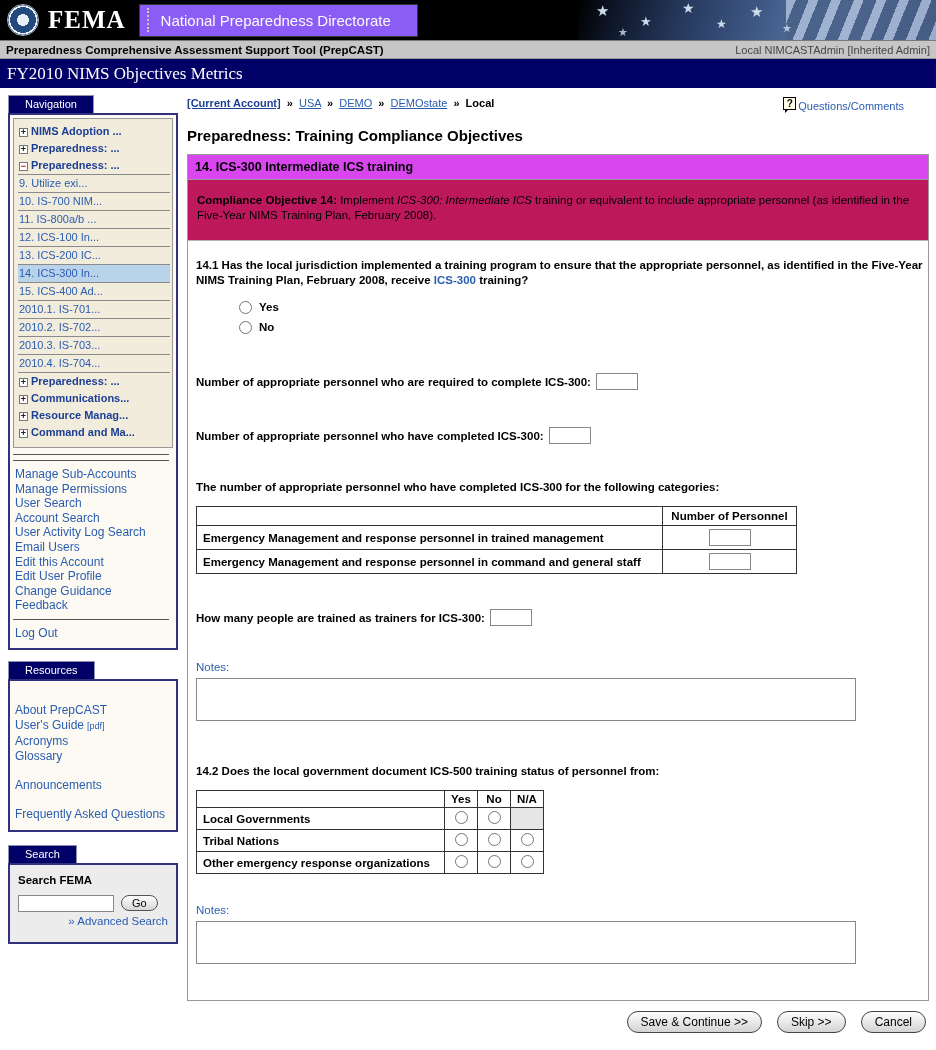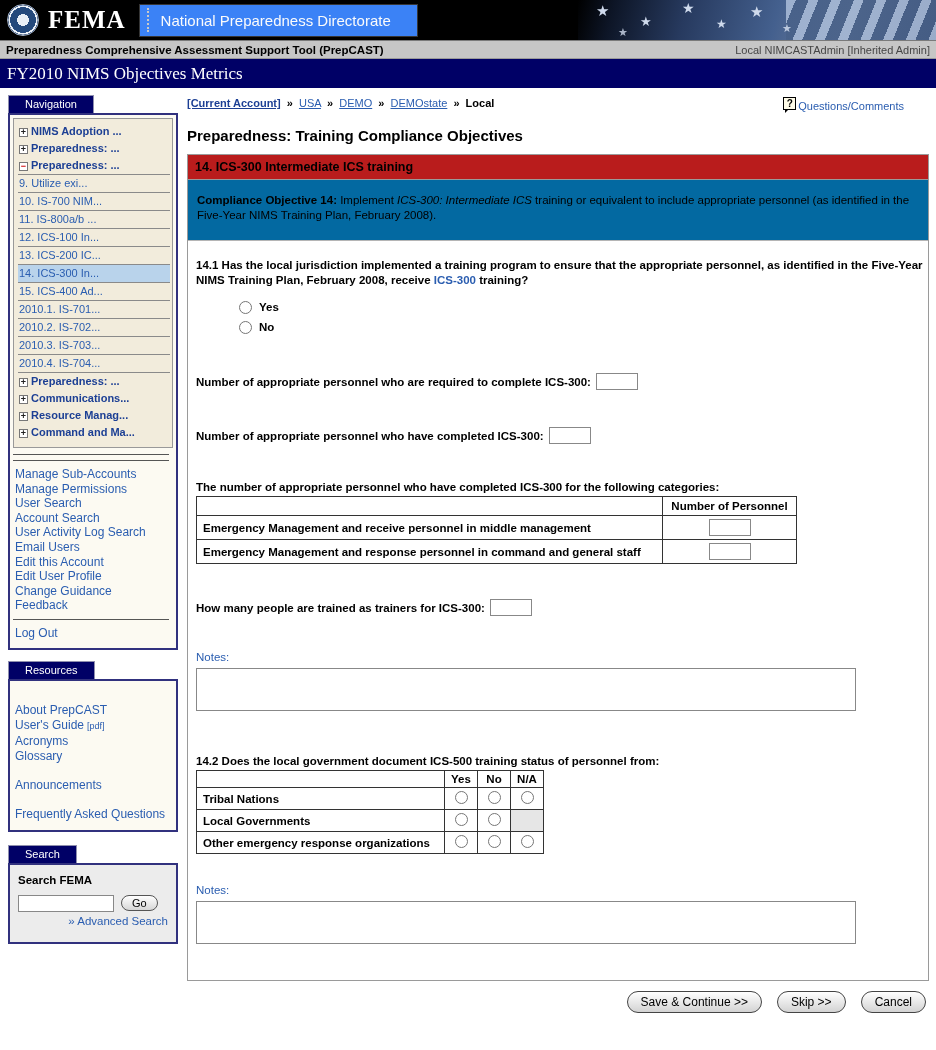--- a/index.html
+++ b/index.html
@@ -7,21 +7,21 @@
   body { font-family:"Liberation Sans", sans-serif; color:#000; }
   .page { width:936px; }
   a { cursor:pointer; }
 
   
   .hdr { height:40px; background:#000; display:flex; align-items:center; position:relative; overflow:hidden; }
   .seal { width:32px; height:32px; border-radius:50%; margin-left:7px; flex:none; z-index:3;
           background: radial-gradient(circle at 50% 50%, #e9eff7 0 27%, #24497c 28% 60%, #eef3fa 61% 68%, #16335c 69% 100%);
           border:1px solid #a9b7cc; }
   .fema { color:#fff; font-family:"Liberation Serif", serif; font-weight:bold; font-size:25px; letter-spacing:1px; margin:0 13px 0 9px; z-index:3; }
-  .npd { display:flex; align-items:center; border:1px solid #363636; background:#3b82f6; height:33px; padding:0 26px 0 0; z-index:3; }
+  .npd { display:flex; align-items:center; border:1px solid #363636; background:#8b5cf6; height:33px; padding:0 26px 0 0; z-index:3; }
   .dotsep { border-left:2px dotted #c9c9c9; height:24px; margin:0 12px 0 7px; }
   .npd-text { color:#fbfbfb; font-size:15px; }
   .flag { position:absolute; right:0; top:0; width:358px; height:40px; z-index:1;
           background: linear-gradient(105deg, #000 0%, #0d1526 10%, #273a5f 30%, #44608e 55%, #72819c 75%, #233252 100%); }
   .flag::after { content:""; position:absolute; right:0; top:0; width:42%; height:100%;
           background: repeating-linear-gradient(112deg, rgba(166,185,214,.9) 0 9px, rgba(72,97,137,.9) 9px 21px); }
   .fstar { position:absolute; color:#cfdaec; z-index:2; }
   .fstar::before { content:"★"; }
   .s1{ left:18px; top:2px; font-size:15px; } .s2{ left:62px; top:14px; font-size:13px; }
   .s3{ left:104px; top:0px; font-size:14px; } .s4{ left:138px; top:17px; font-size:12px; }
@@ -79,35 +79,35 @@
   .bsep { font-weight:bold; margin:0 3px; }
   .cur { font-weight:bold; }
   .qc { display:flex; align-items:flex-start; gap:2px; margin-right:26px; }
   .qc a { color:#2a5db0; text-decoration:none; margin-top:3px; }
   .qicon { width:13px; height:13px; border:1px solid #000; background:#fffce8; font-size:10px; font-weight:bold;
            line-height:12px; text-align:center; position:relative; }
   .qicon::after { content:""; position:absolute; left:1px; bottom:-4px; border-left:4px solid #000;
            border-bottom:4px solid transparent; }
   h1 { font-size:15px; margin:15px 0 10px; }
   .mainbox { border:1px solid #9a9a9a; margin-right:1px; }
-  .secthdr { background:#b91c1c; border-bottom:1px solid #9a9a9a; font-weight:bold; font-size:12.5px; padding:5px 7px; }
-  .objective { background:#0369a1; border-bottom:1px solid #b5b5b5; padding:13px 9px 18px; font-size:11.5px; line-height:14.5px; }
+  .secthdr { background:#d946ef; border-bottom:1px solid #9a9a9a; font-weight:bold; font-size:12.5px; padding:5px 7px; }
+  .objective { background:#be185d; border-bottom:1px solid #b5b5b5; padding:13px 9px 18px; font-size:11.5px; line-height:14.5px; }
   .formarea { background:#fff; padding:10px 10px 34px 8px; }
   .q { font-weight:bold; font-size:11.5px; line-height:15px; width:737px; margin:7px 0 9px; }
   .q a { color:#2a5db0; text-decoration:none; }
   .radios { margin-left:43px; }
   .radios label { display:flex; align-items:center; gap:7px; font-weight:bold; font-size:11.5px; height:20px; }
   input[type=radio] { margin:0; width:13px; height:13px; }
   .numrow { font-weight:bold; font-size:11.5px; display:flex; align-items:center; gap:5px; }
   .numin { width:42px; height:17px; border:1px solid #888; background:#fff; }
   .r1 { margin-top:36px; }
   .r2 { margin-top:37px; }
   .r3 { margin-top:35px; }
   .catheading { font-weight:bold; font-size:11.5px; margin-top:37px; }
-  table.grid { border-collapse:collapse; margin-top:3px; }
+  table.grid { border-collapse:collapse; margin-top:13px; }
   table.grid th, table.grid td { border:1px solid #333; font-size:11.5px; }
   .cattable td.lbl { font-weight:bold; padding:5px 6px; width:466px; }
   .cattable th.numcol { width:134px; font-weight:bold; padding:3px 4px; }
   .cattable td.cin { text-align:center; padding:3px; }
   .notes { margin-top:35px; font-size:11.5px; }
   .notes a { color:#2a5db0; text-decoration:none; }
   .notesarea { width:660px; height:43px; border:1px solid #888; margin-top:5px; resize:none; background:#fff; }
   .q142h { font-weight:bold; font-size:11.5px; margin-top:42px; }
   .ynatable th { font-weight:bold; padding:2px 5px; width:33px; }
   .ynatable td.lbl { font-weight:bold; width:248px; padding:4px 6px; }
@@ -272,21 +272,21 @@
           </div>
 
           <div class="catheading">The number of appropriate personnel who have completed ICS-300 for the following categories:</div>
           <table class="grid cattable">
             <tbody>
                 <tr>
               <th></th>
               <th class="numcol">Number of Personnel</th>
             </tr>
             <tr>
-              <td class="lbl">Emergency Management and receive personnel in middle management</td>
+              <td class="lbl">Emergency Management and response personnel in trained management</td>
               <td class="cin"><input class="numin" type="text" style=""></td>
             </tr>
             <tr>
               <td class="lbl">Emergency Management and response personnel in command and general staff</td>
               <td class="cin"><input class="numin" type="text" style=""></td>
             </tr>
           </tbody>
             </table>
 
           <div class="numrow r3">
@@ -300,32 +300,32 @@
           <div class="q142h">14.2 Does the local government document ICS-500 training status of personnel from:</div>
           <table class="grid ynatable">
             <tbody>
                 <tr>
               <th></th>
               <th>Yes</th>
               <th>No</th>
               <th>N/A</th>
             </tr>
             <tr>
+              <td class="lbl">Local Governments</td>
+              <td class="rc"><input type="radio" name="q142r0" style=""></td>
+              <td class="rc"><input type="radio" name="q142r0" style=""></td>
+              <td class="rc nadis"></td>
+            </tr>
+            <tr>
               <td class="lbl">Tribal Nations</td>
               <td class="rc"><input type="radio" name="q142r1" style=""></td>
               <td class="rc"><input type="radio" name="q142r1" style=""></td>
               <td class="rc"><input type="radio" name="q142r1" style=""></td>
             </tr>
             <tr>
-              <td class="lbl">Local Governments</td>
-              <td class="rc"><input type="radio" name="q142r0" style=""></td>
-              <td class="rc"><input type="radio" name="q142r0" style=""></td>
-              <td class="rc nadis"></td>
-            </tr>
-            <tr>
               <td class="lbl">Other emergency response organizations</td>
               <td class="rc"><input type="radio" name="q142r2" style=""></td>
               <td class="rc"><input type="radio" name="q142r2" style=""></td>
               <td class="rc"><input type="radio" name="q142r2" style=""></td>
             </tr>
           </tbody>
             </table>
 
           <div class="notes n2"><a>Notes:</a></div>
           <textarea class="notesarea" style=""></textarea>

